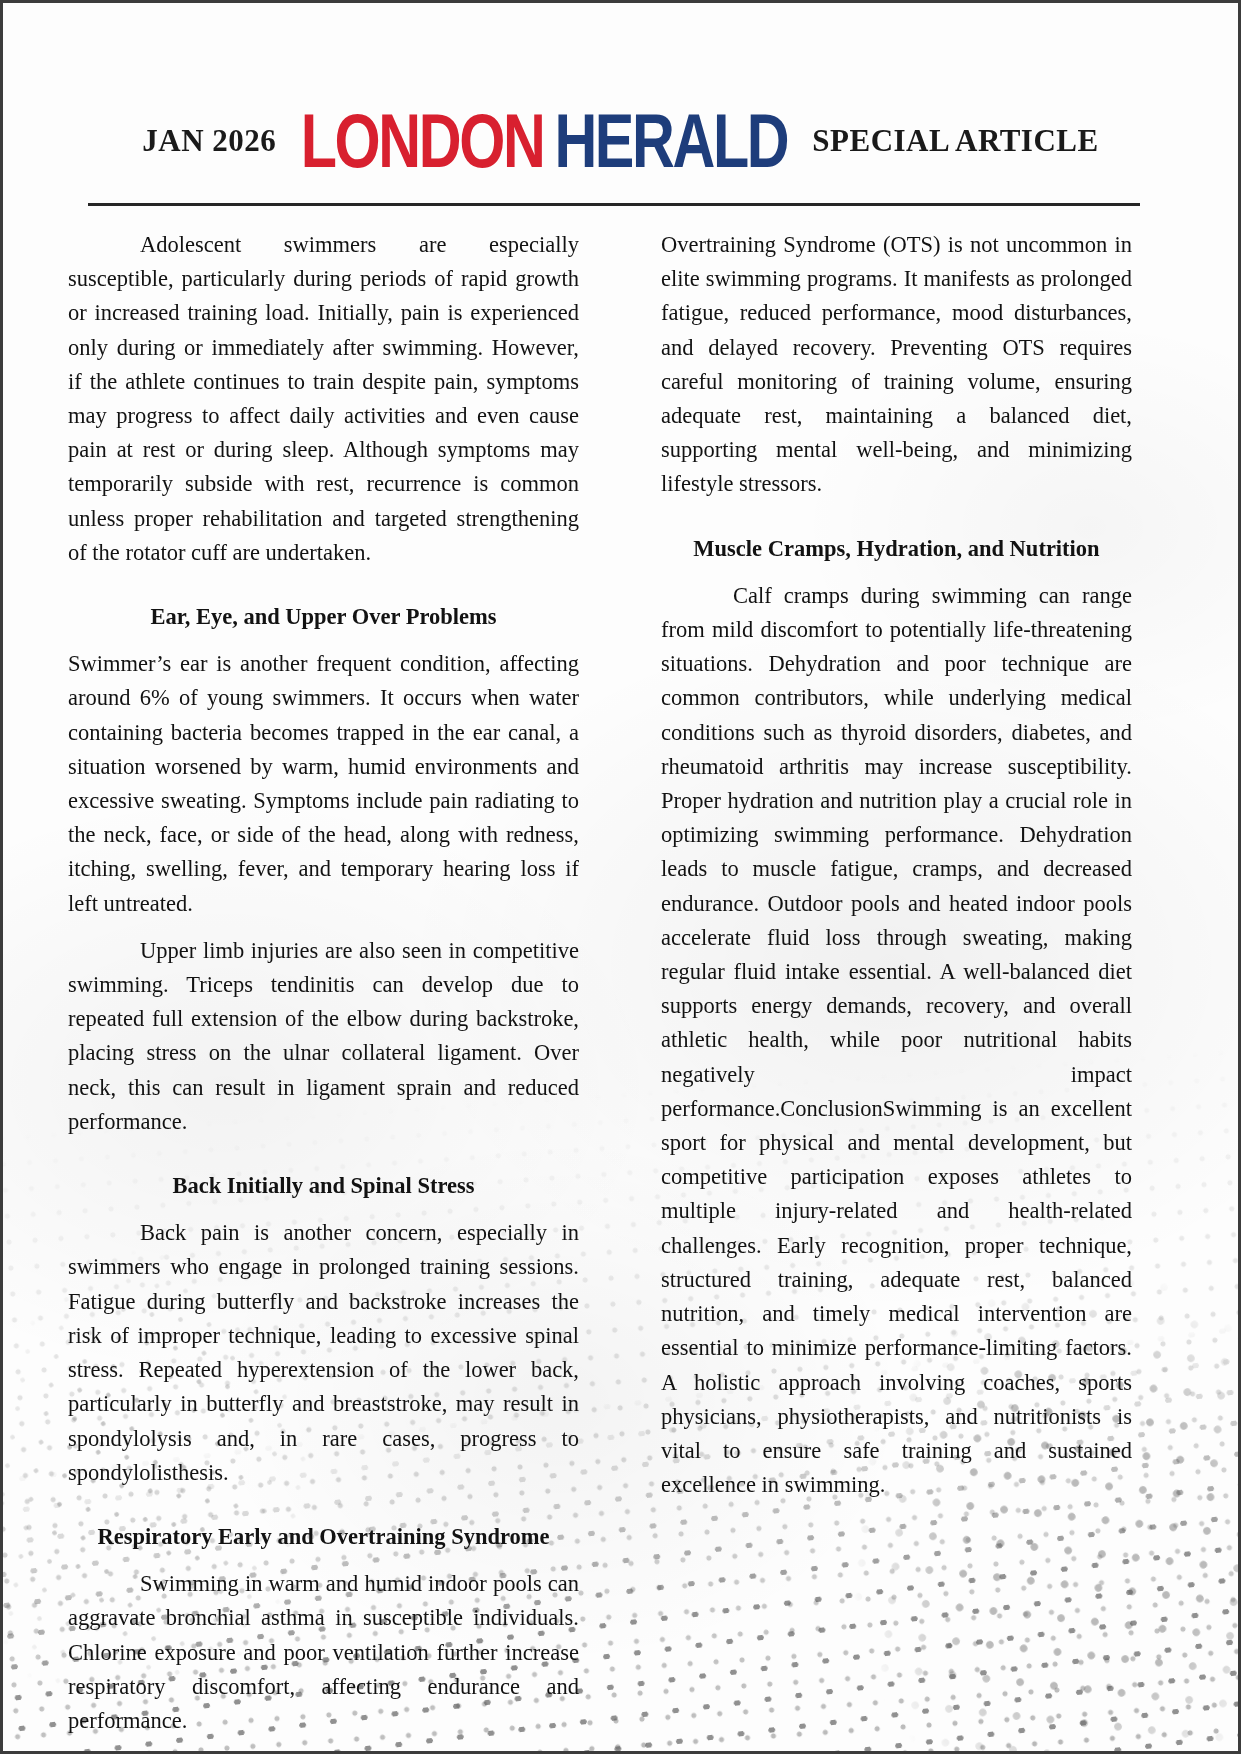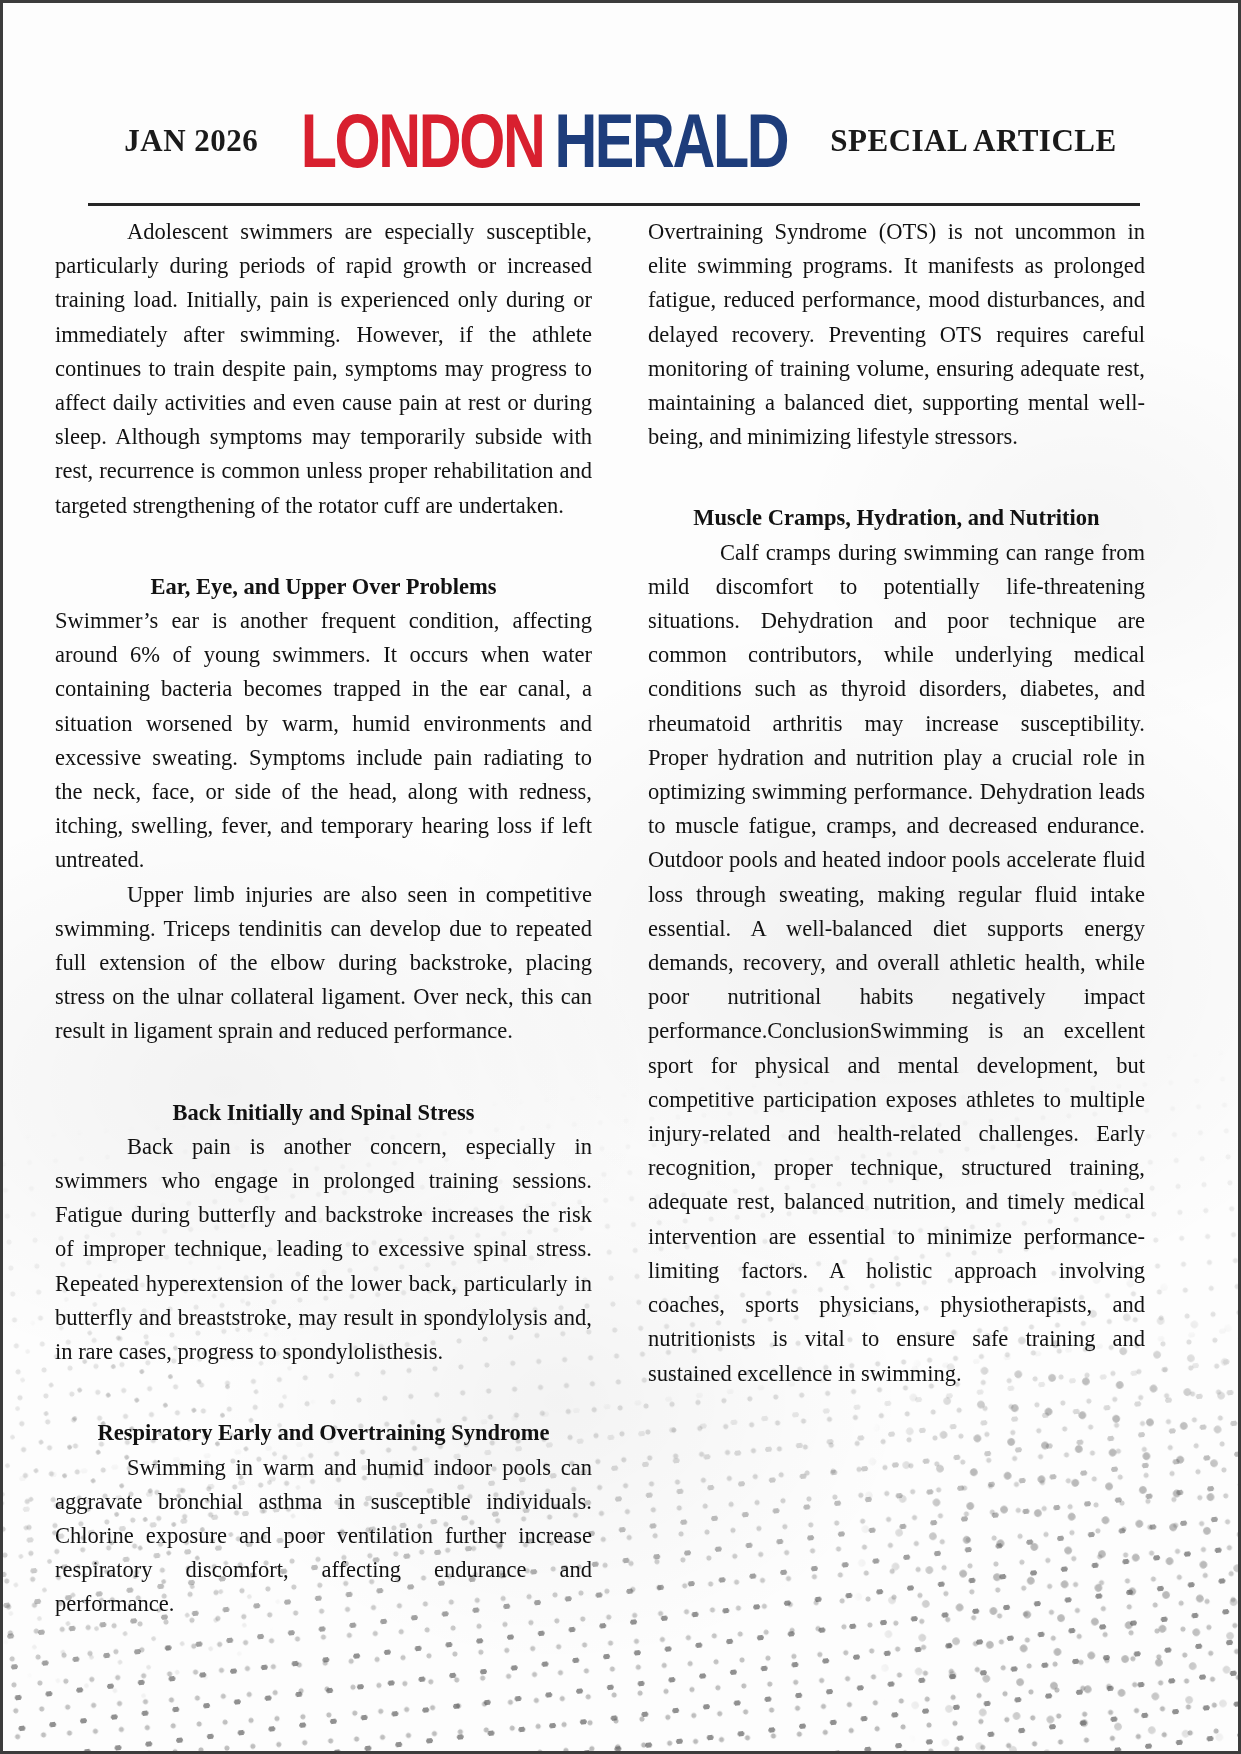--- a/index.html
+++ b/index.html
@@ -42,21 +42,21 @@
   .dots-d {
     position:absolute; left:-40px; width:360px; top:1240px; height:480px; pointer-events:none;
     background-image: radial-gradient(circle, rgba(130,130,130,.45) 1.9px, rgba(130,130,130,0) 2.6px);
     background-size:29px 29px; transform:rotate(10deg);
     -webkit-mask-image:radial-gradient(closest-side, #000 45%, rgba(0,0,0,0) 100%);
     mask-image:radial-gradient(closest-side, #000 45%, rgba(0,0,0,0) 100%);
   }
   
   .masthead {
     position:absolute; left:0; right:0; top:96px; height:84px;
-    display:flex; align-items:center; justify-content:center; gap:32px;
+    display:flex; align-items:center; justify-content:center; gap:14px;
   }
   .mast-side {
     font-family:"Liberation Serif", serif; font-weight:bold; font-size:31px;
     letter-spacing:.5px; color:#1a1a1a; white-space:nowrap;
   }
   .logo {
     display:flex; gap:14px; align-items:baseline; white-space:nowrap;
     font-family:"Liberation Sans", sans-serif; font-weight:bold; font-size:76px;
     letter-spacing:-3px; line-height:1;
     transform:scaleX(.78); margin:0 -58px;
@@ -64,23 +64,23 @@
   .rule {
     position:absolute; left:85px; top:200px; width:1052px; height:3px; background:#262626;
   }
   
   .col {
     position:absolute; top:212px; text-align:justify;
     font-size:22.5px; line-height:34.2px; color:#121212;
   }
   .col-left  { left:52px;  width:537px; }
   .col-right { left:645px; width:497px; }
-  .para { margin:0; }
+  .para { margin:13px; }
   .para.indent { text-indent:72px; }
-  .heading { margin-top:47px; font-weight:bold; text-align:center; }
+  .heading { margin-top:30px; font-weight:bold; text-align:center; }
 </style>
 </head>
 <body>
 
 <div class="page">
   <div class="mottle"></div>
   <div class="dots-a"></div>
   <div class="dots-c"></div>
   <div class="dots-d"></div>
   <div class="dots-b"></div>

